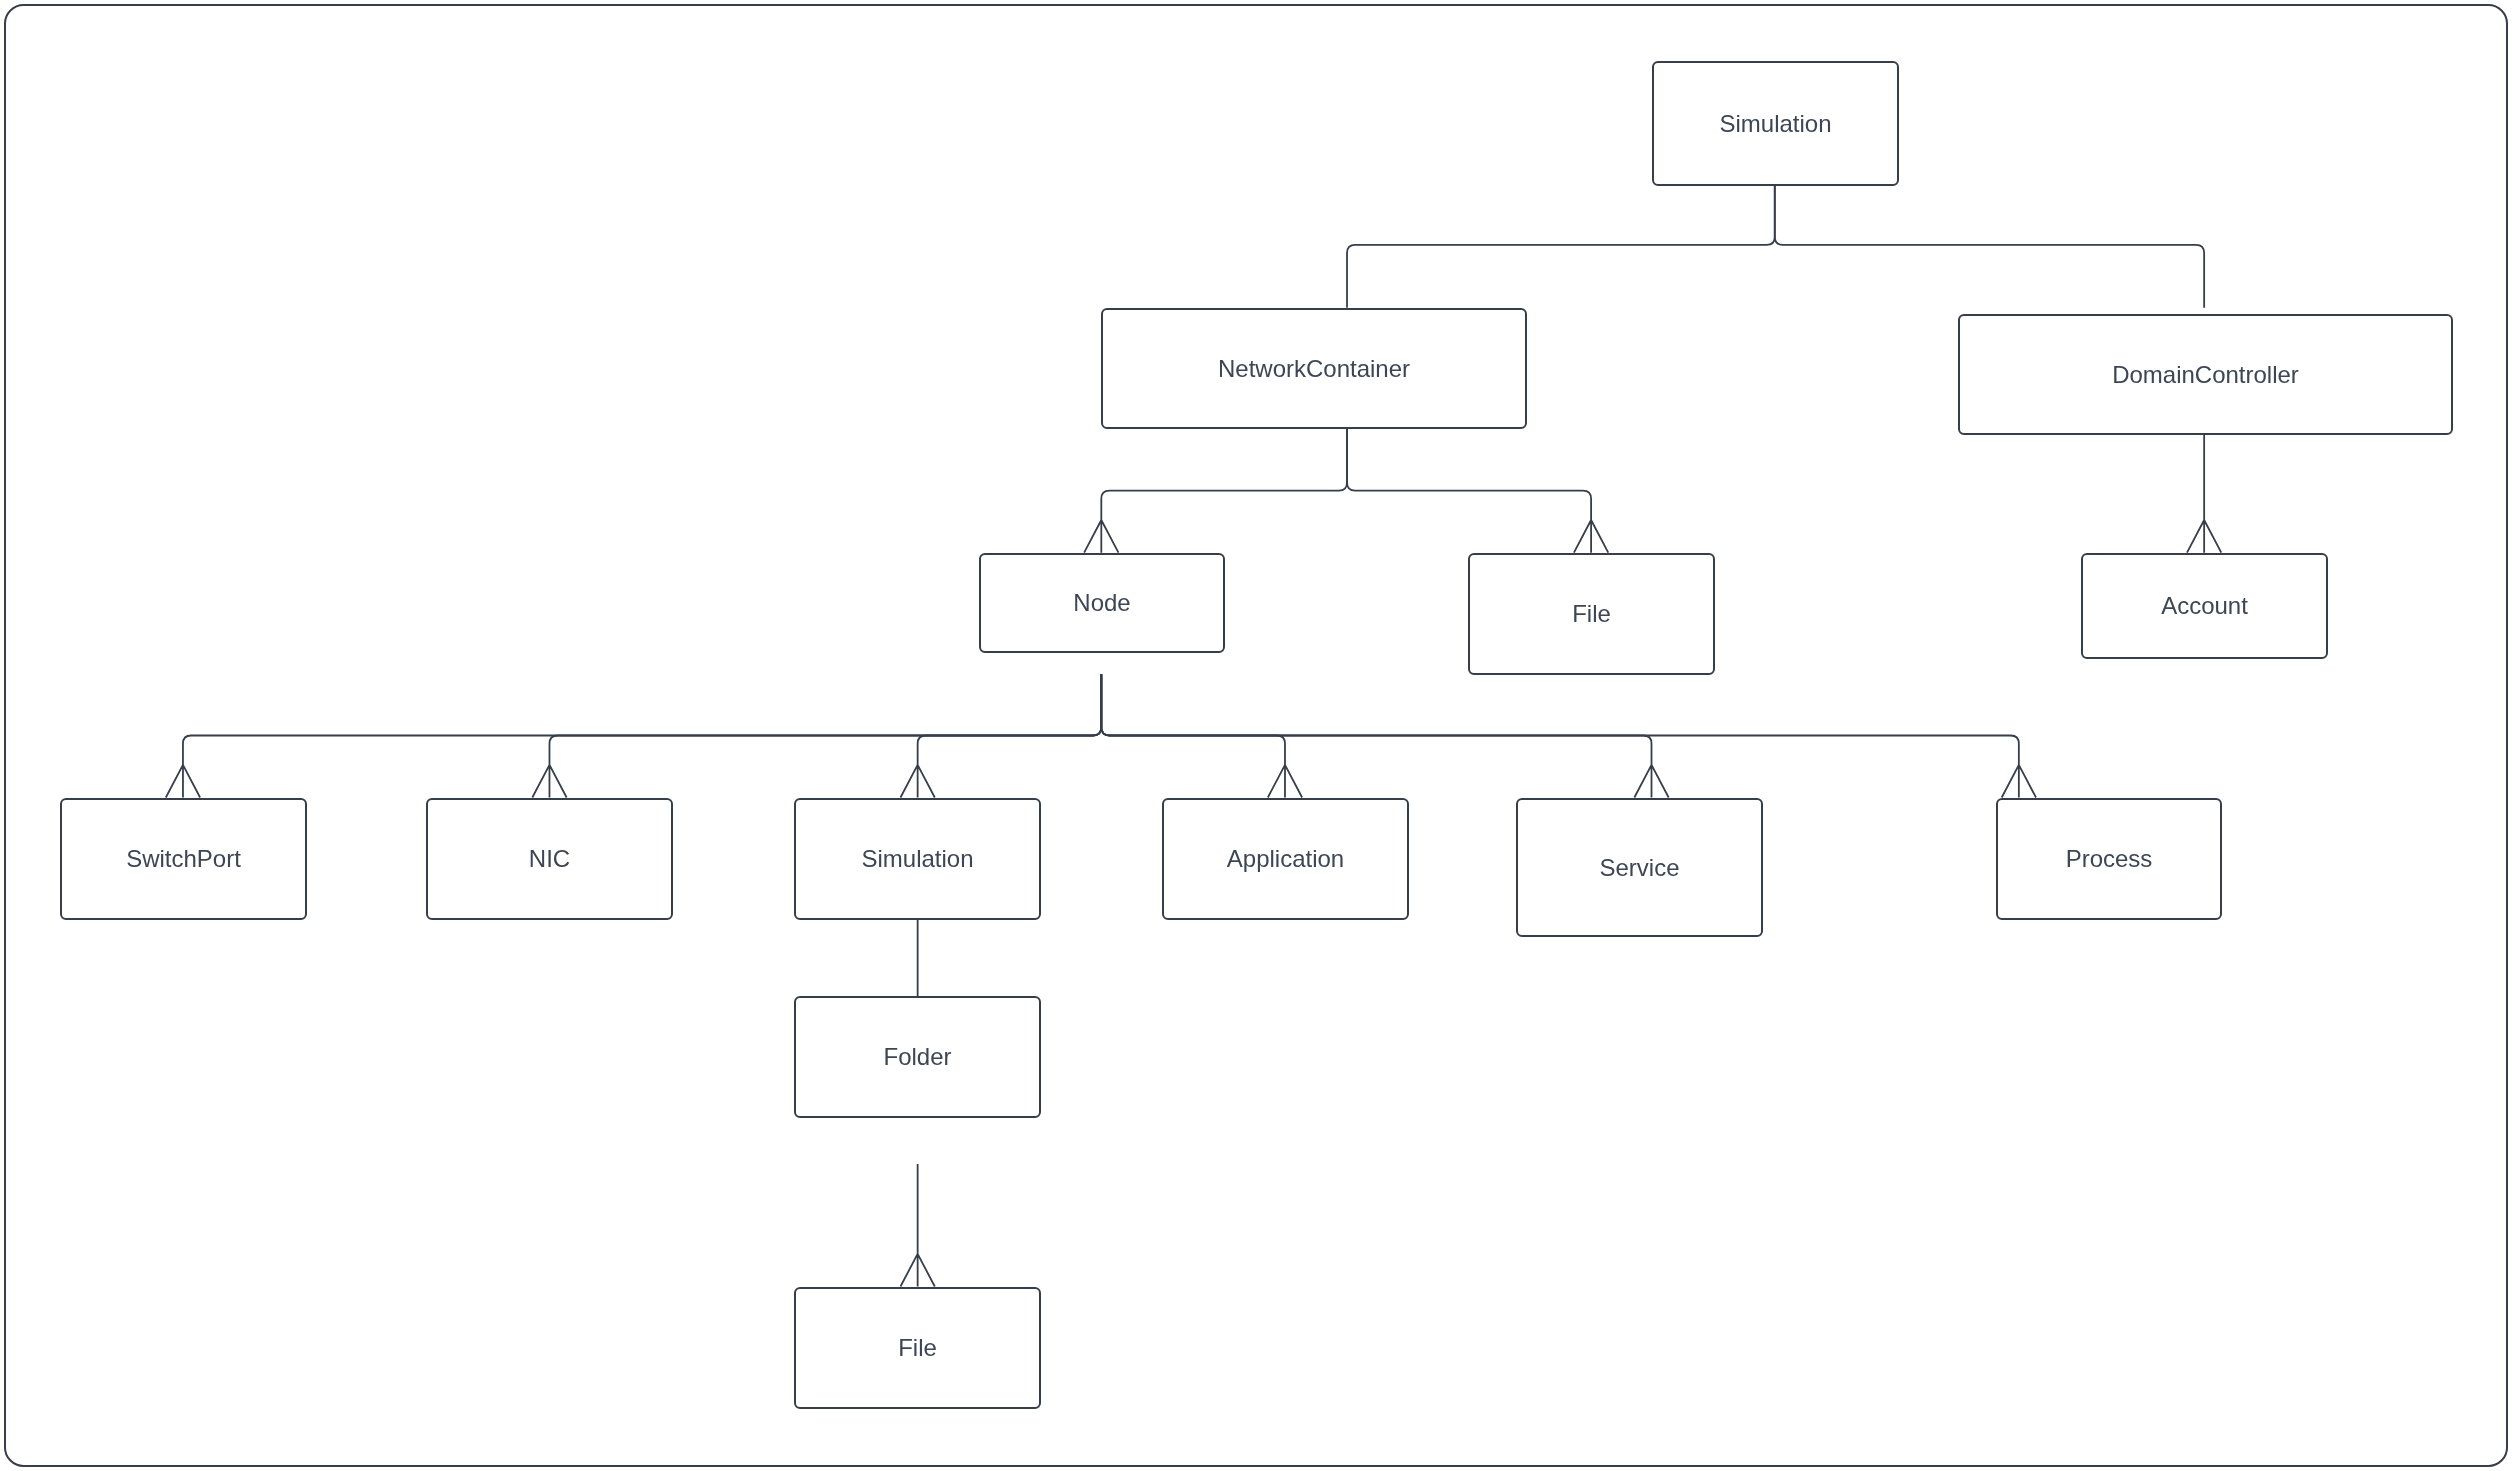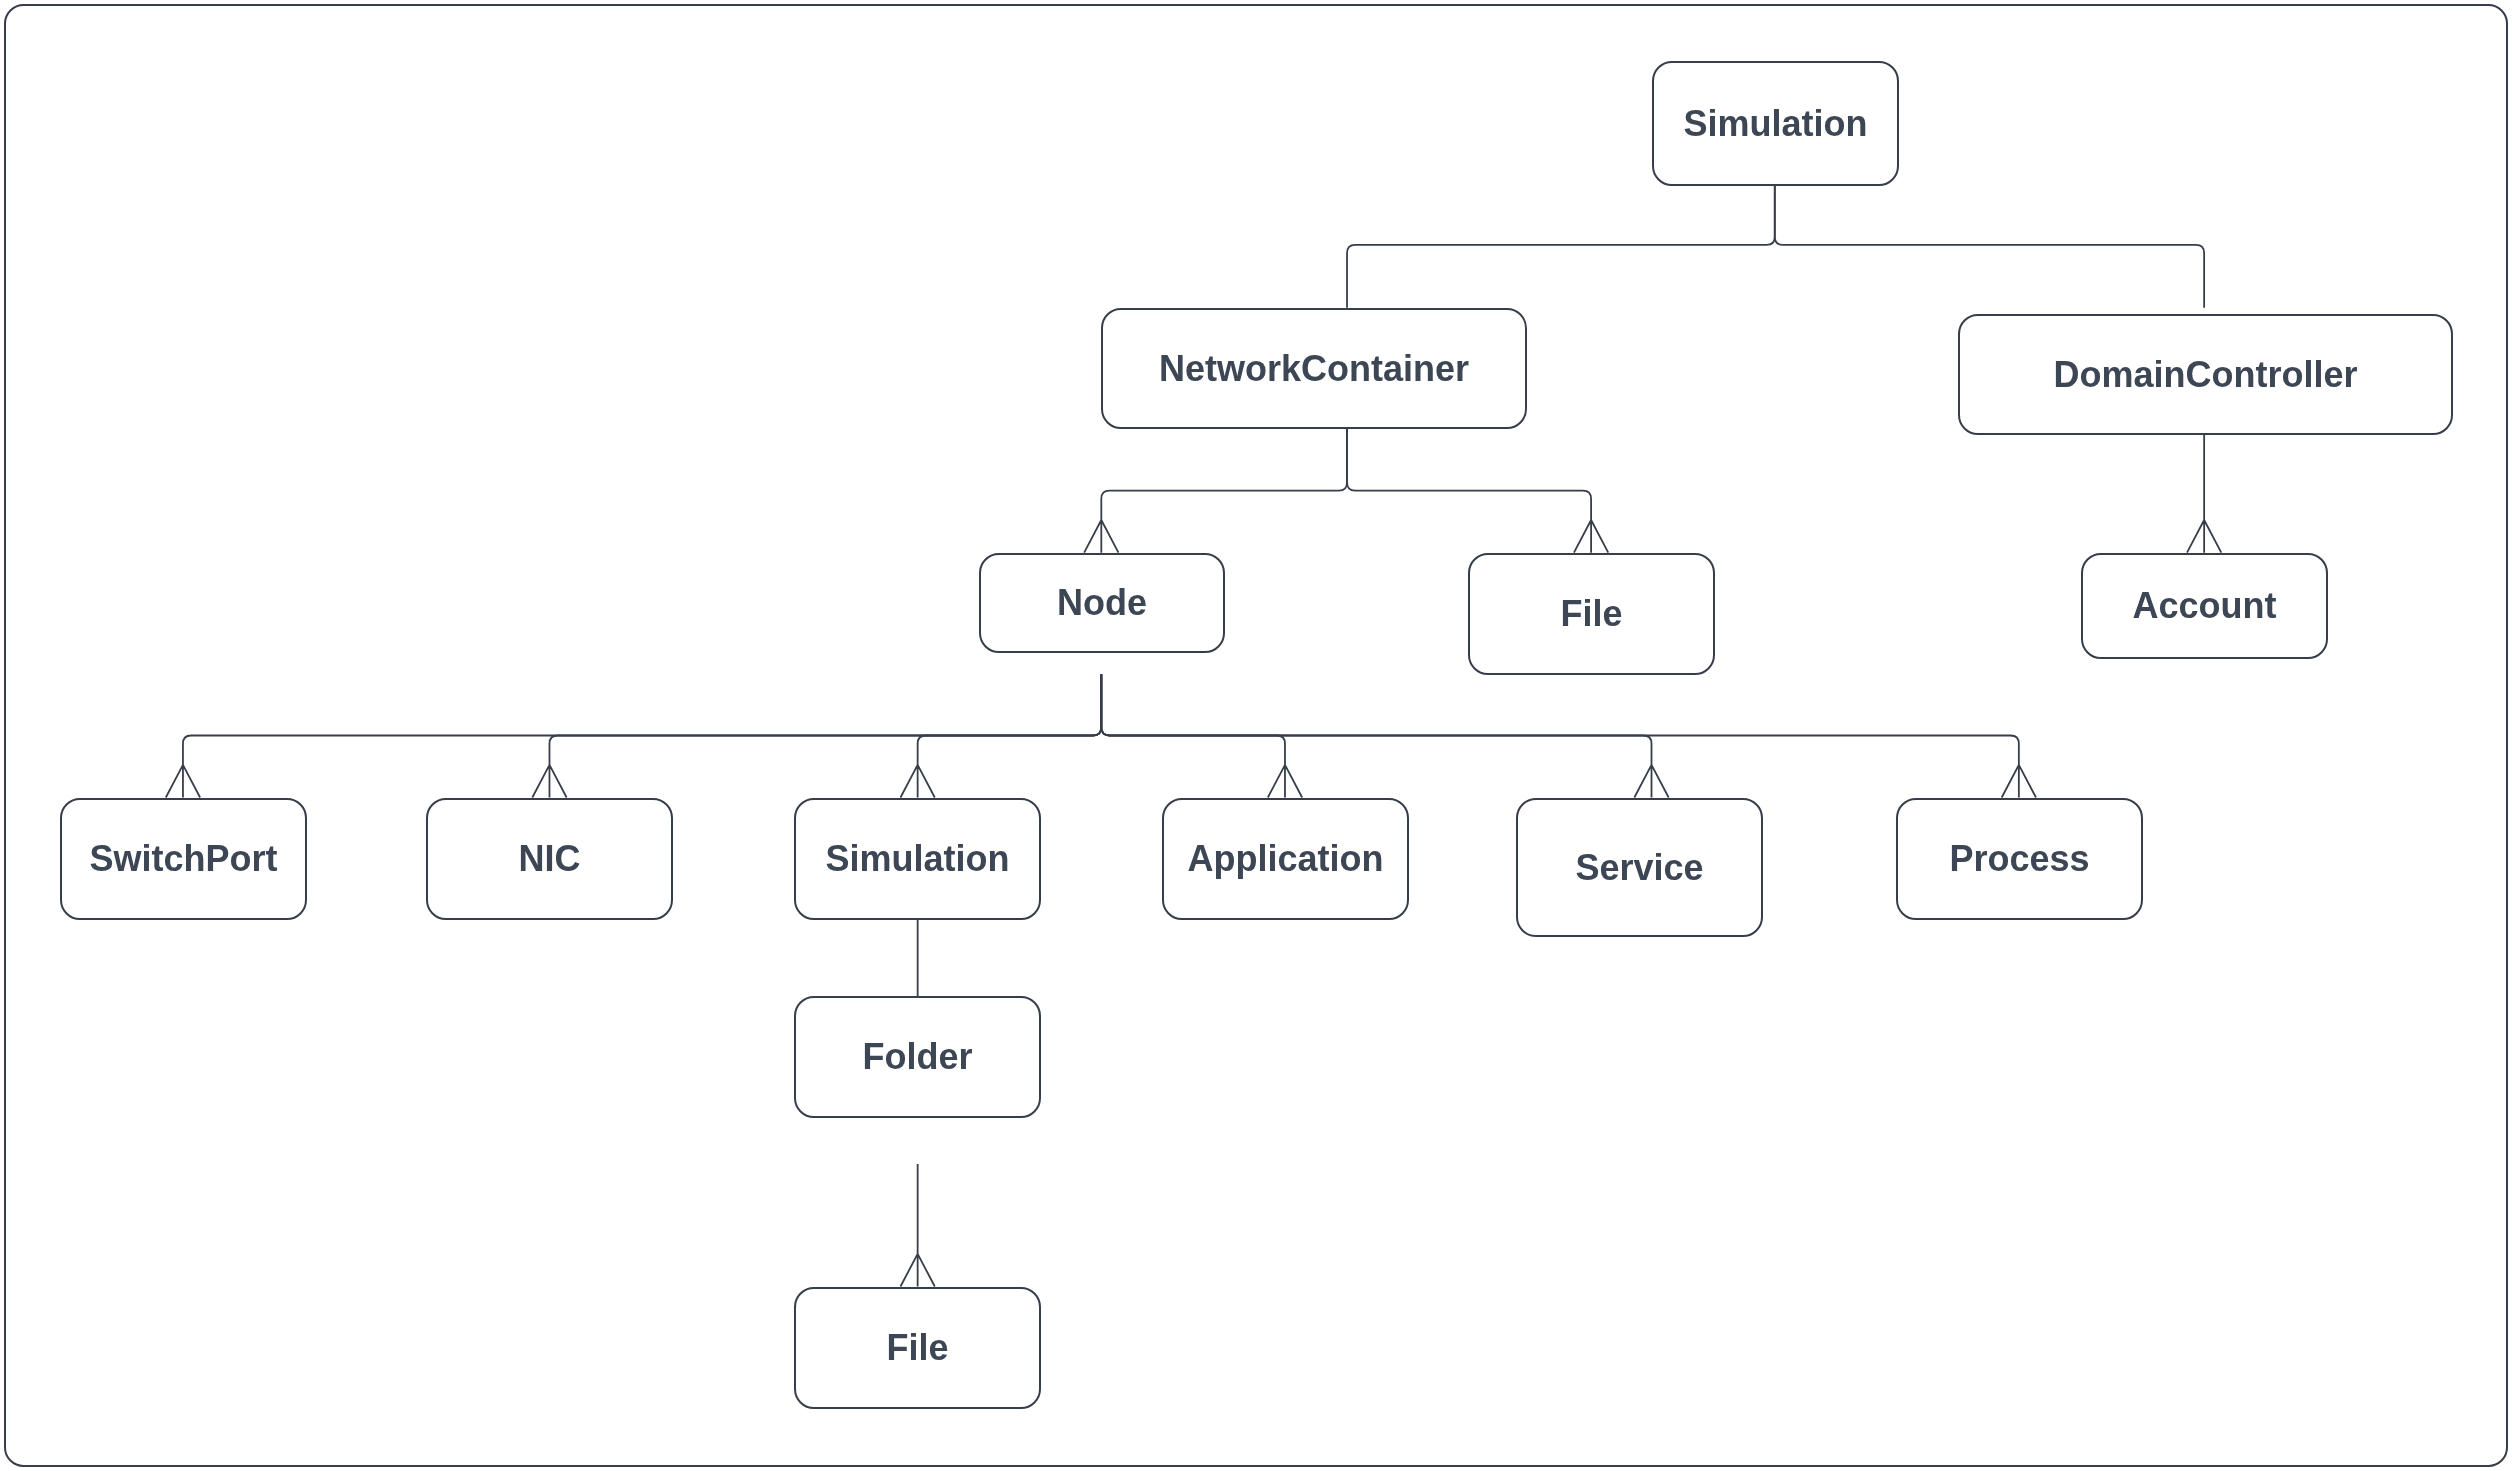--- a/index.html
+++ b/index.html
@@ -21,39 +21,38 @@
     border-radius:19.6px;
     pointer-events:none;
   }
   svg.connectors{position:absolute;left:0;top:0;width:2512px;height:1471px;}
   svg.connectors path{fill:none;stroke:var(--stroke);stroke-width:2.2;stroke-linejoin:round;}
   .node{
     position:absolute;
     display:flex;align-items:center;justify-content:center;
     background:#fff;
     border:2px solid var(--stroke);
-    border-radius:20px;
-    font-size:36px;
+    border-radius:6px;
+    font-size:24px;
     color:var(--text);
     white-space:nowrap;
     box-sizing:border-box;
-    font-weight:bold;
   }
   #n-simulation{left:1652px;top:61px;width:247px;height:125px}
   #n-network_container{left:1101px;top:308px;width:426px;height:121px}
   #n-domain_controller{left:1958px;top:314px;width:495px;height:121px}
   #n-node{left:979px;top:553px;width:246px;height:100px}
   #n-link{left:1468px;top:553px;width:247px;height:122px}
   #n-account{left:2081px;top:553px;width:247px;height:106px}
   #n-switch_port{left:60px;top:798px;width:247px;height:122px}
   #n-nic{left:426px;top:798px;width:247px;height:122px}
   #n-file_system{left:794px;top:798px;width:247px;height:122px}
   #n-application{left:1162px;top:798px;width:247px;height:122px}
   #n-service{left:1516px;top:798px;width:247px;height:139px}
-  #n-process{left:1896px;top:798px;width:247px;height:122px}
+  #n-process{left:1996px;top:798px;width:226px;height:122px}
   #n-folder{left:794px;top:996px;width:247px;height:122px}
   #n-file{left:794px;top:1287px;width:247px;height:122px}
 </style>
 </head>
 <body>
 
 <div class="canvas">
 
   <svg class="connectors" viewBox="0 0 3077 1802" xmlns="http://www.w3.org/2000/svg" aria-hidden="true">
 

